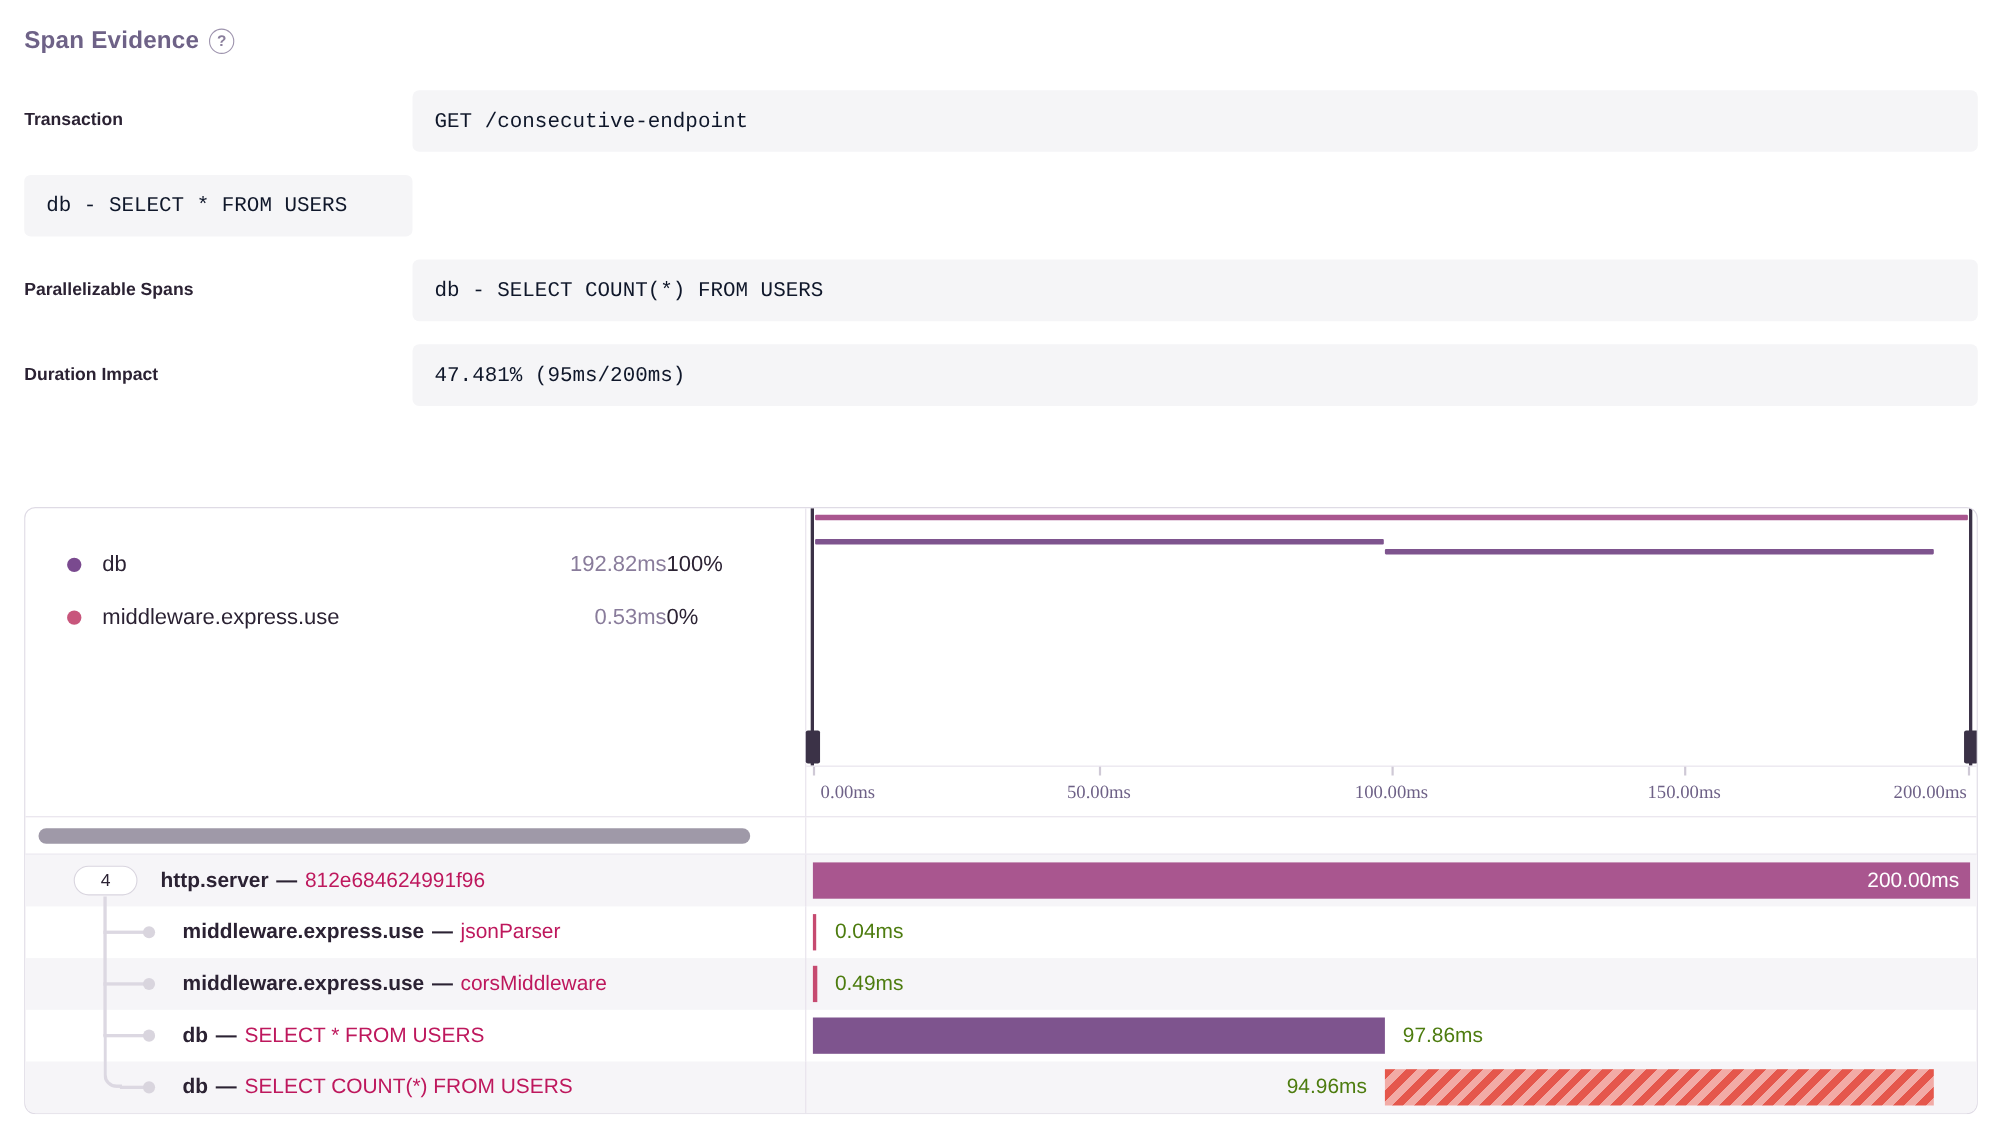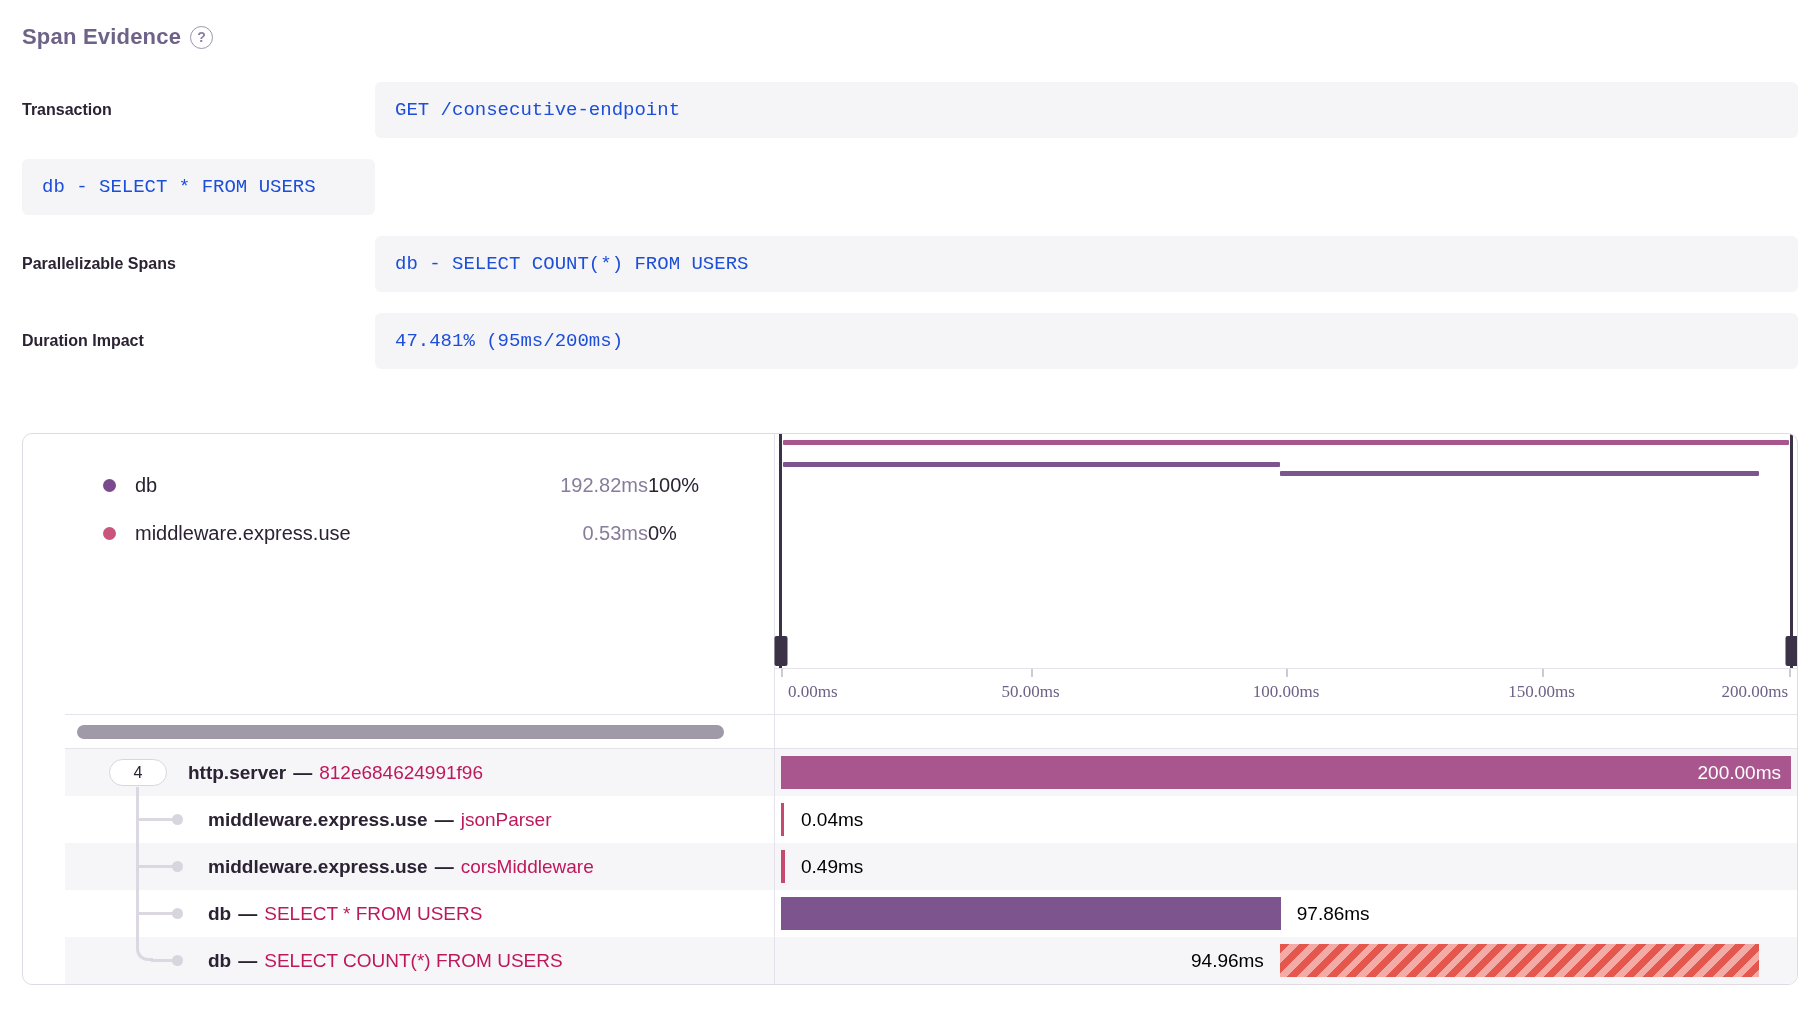--- a/index.html
+++ b/index.html
@@ -19,27 +19,27 @@
     font-size:14px; font-weight:600; color:#8a7f9c; cursor:pointer;
   }
 
   
   .evidence-row { display:grid; grid-template-columns:353px 1fr; margin-bottom:21px; }
   .evidence-label { font-size:16px; font-weight:700; color:#2b2233; align-self:center; }
   .evidence-value {
     height:56px; background:#f5f5f7; border-radius:6px;
     display:flex; align-items:center; padding:0 20px;
     font-family:"Liberation Mono","DejaVu Sans Mono",monospace;
-    font-size:19px; color:#1d4ed8; white-space:pre;
+    font-size:19px; color:#0f172a; white-space:pre;
   }
 
   
   .spans-panel {
-    margin-top:64px; border:1px solid #dfdbe5; border-radius:10px;
-    overflow:hidden; background:#fff;padding-left:42px;
+    margin-top:92px; border:1px solid #dfdbe5; border-radius:10px;
+    overflow:hidden; background:#fff;
   }
   .panel-top { display:grid; grid-template-columns:710px 1fr; }
   .legend-cell { border-right:1px solid #e6e2eb; padding-top:34px; }
   .legend-item { display:flex; align-items:center; height:34px; margin-bottom:14px; padding:0 36px 0 38px; font-size:20px; }
   .legend-dot { width:13px; height:13px; border-radius:50%; flex:0 0 13px; margin-right:19px; }
   .legend-name { color:#2b2233; }
   .legend-ms { margin-left:auto; width:130px; text-align:right; color:#897c9b; }
   .legend-pct { width:90px; text-align:left; color:#2b2233; font-weight:500; }
 
   .chart-top-cell { position:relative;font-family:Liberation Serif, serif; }
@@ -76,21 +76,21 @@
   .count-pill {
     width:58px; height:27px; border:1.5px solid #d9d5df; border-radius:14px;
     display:flex; align-items:center; justify-content:center;
     font-size:16px; color:#2b2233; background:#fff; margin-right:21px; flex:0 0 58px;
     cursor:pointer; position:relative; z-index:2;
   }
   .bar-cell { position:relative; }
   .span-bar { position:absolute; top:7px; height:33px; }
   .span-bar.full { display:flex; align-items:center; justify-content:flex-end; padding-right:10px; }
   .in-bar-label { color:#fff; font-size:19px; }
-  .bar-label { position:absolute; top:0; line-height:47px; font-size:19px; color:#000000; white-space:nowrap; }
+  .bar-label { position:absolute; top:0; line-height:47px; font-size:19px; color:#4d7c0f; white-space:nowrap; }
   .span-bar.hatched {
     background:repeating-linear-gradient(135deg, #e5574c 0 7px, #f2aba6 7px 14px);
   }
 
   
   .tree-overlay { position:absolute; left:0; top:0; width:710px; height:235px; pointer-events:none; z-index:1; }
   .tc-v { position:absolute; left:71px; top:38px; width:3px; height:127px; background:#dcd8e2; }
   .tc-elbow { position:absolute; left:71px; top:164px; width:17px; height:48px; border-left:3px solid #dcd8e2; border-bottom:3px solid #dcd8e2; border-bottom-left-radius:12px; }
   .tc-h { position:absolute; left:71px; width:40px; height:3px; background:#dcd8e2; }
   .tc-h.r2 { top:69px; } .tc-h.r3 { top:116px; } .tc-h.r4 { top:163px; }

